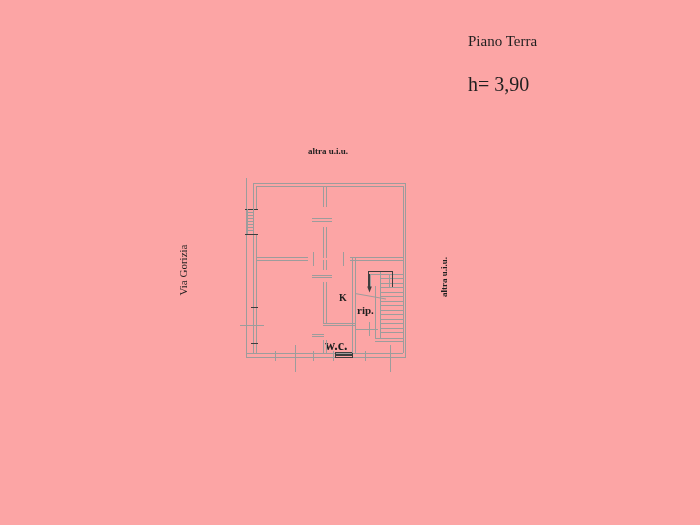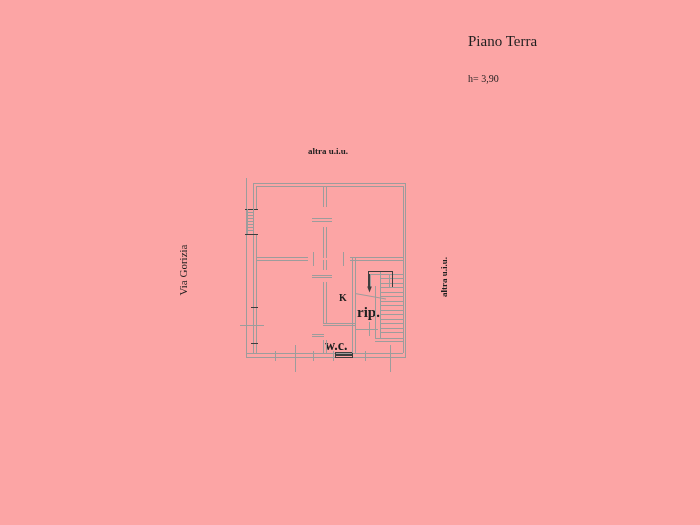--- a/index.html
+++ b/index.html
@@ -3,28 +3,28 @@
 <meta charset="utf-8">
 <style>
   html,body{margin:0;padding:0;background:#ffffff;}
   .page{position:relative;width:700px;height:525px;background:#fca5a5;overflow:hidden;
         font-family:Liberation Serif, serif;color:var(--text,#1f1f1f);}
   .plan-svg{position:absolute;left:0;top:0;}
   .ln{stroke:var(--line,#9c9c9c);stroke-width:1;fill:none;}
   .dk{stroke:var(--dark,#3d3d3d);stroke-width:1;fill:none;}
   .dkf{fill:var(--dark,#3d3d3d);stroke:none;}
   .title{position:absolute;left:468px;top:33px;font-size:15px;color:var(--text,#1f1f1f);}
-  .height{position:absolute;left:468px;top:73px;font-size:10px;color:var(--text,#1f1f1f);}
+  .height{position:absolute;left:468px;top:73px;font-size:20px;color:var(--text,#1f1f1f);}
   .lbl{position:absolute;color:var(--text,#1f1f1f);white-space:nowrap;}
   .top-altra{left:288px;top:146px;width:80px;text-align:center;font-size:9px;font-weight:bold;}
   .vlabel{transform:translate(-50%,-50%) rotate(-90deg);transform-origin:center;}
   .street{left:183px;top:270px;font-size:11px;}
   .right-altra{left:444px;top:277px;font-size:9px;font-weight:bold;}
   .k{left:339px;top:292px;font-size:10px;font-weight:bold;}
-  .rip{left:357px;top:304px;font-size:15px;font-weight:bold;}
+  .rip{left:357px;top:304px;font-size:11px;font-weight:bold;}
   .wc{left:325px;top:338px;font-size:14px;font-weight:bold;}
 </style>
 </head>
 <body>
 
 <div class="page">
 
   <div class="title">Piano Terra</div>
   <div class="height">h= 3,90</div>
 

